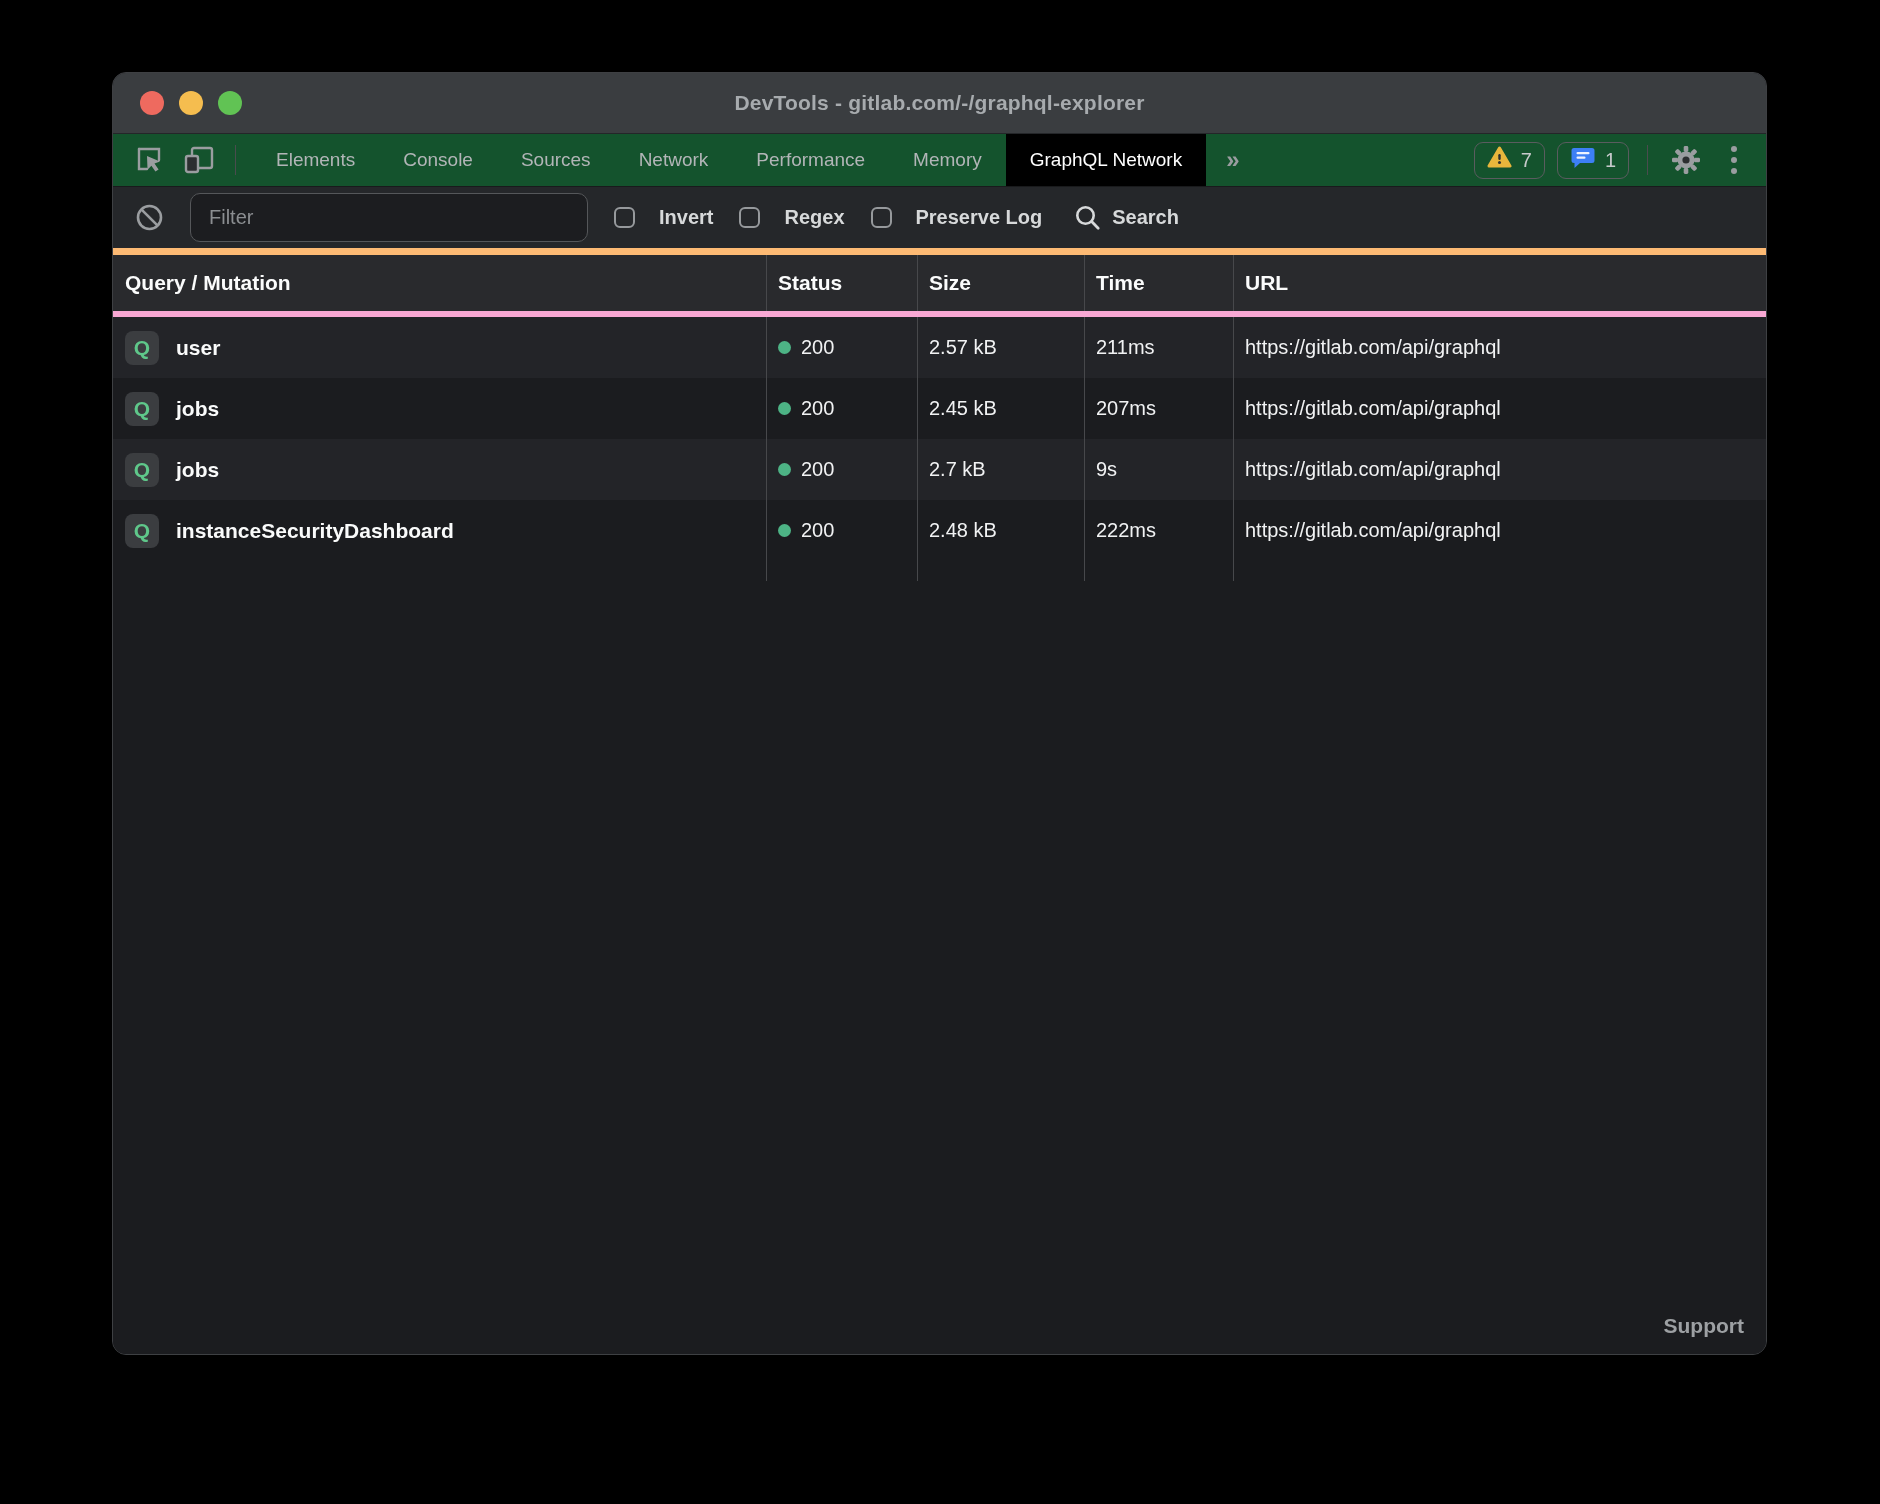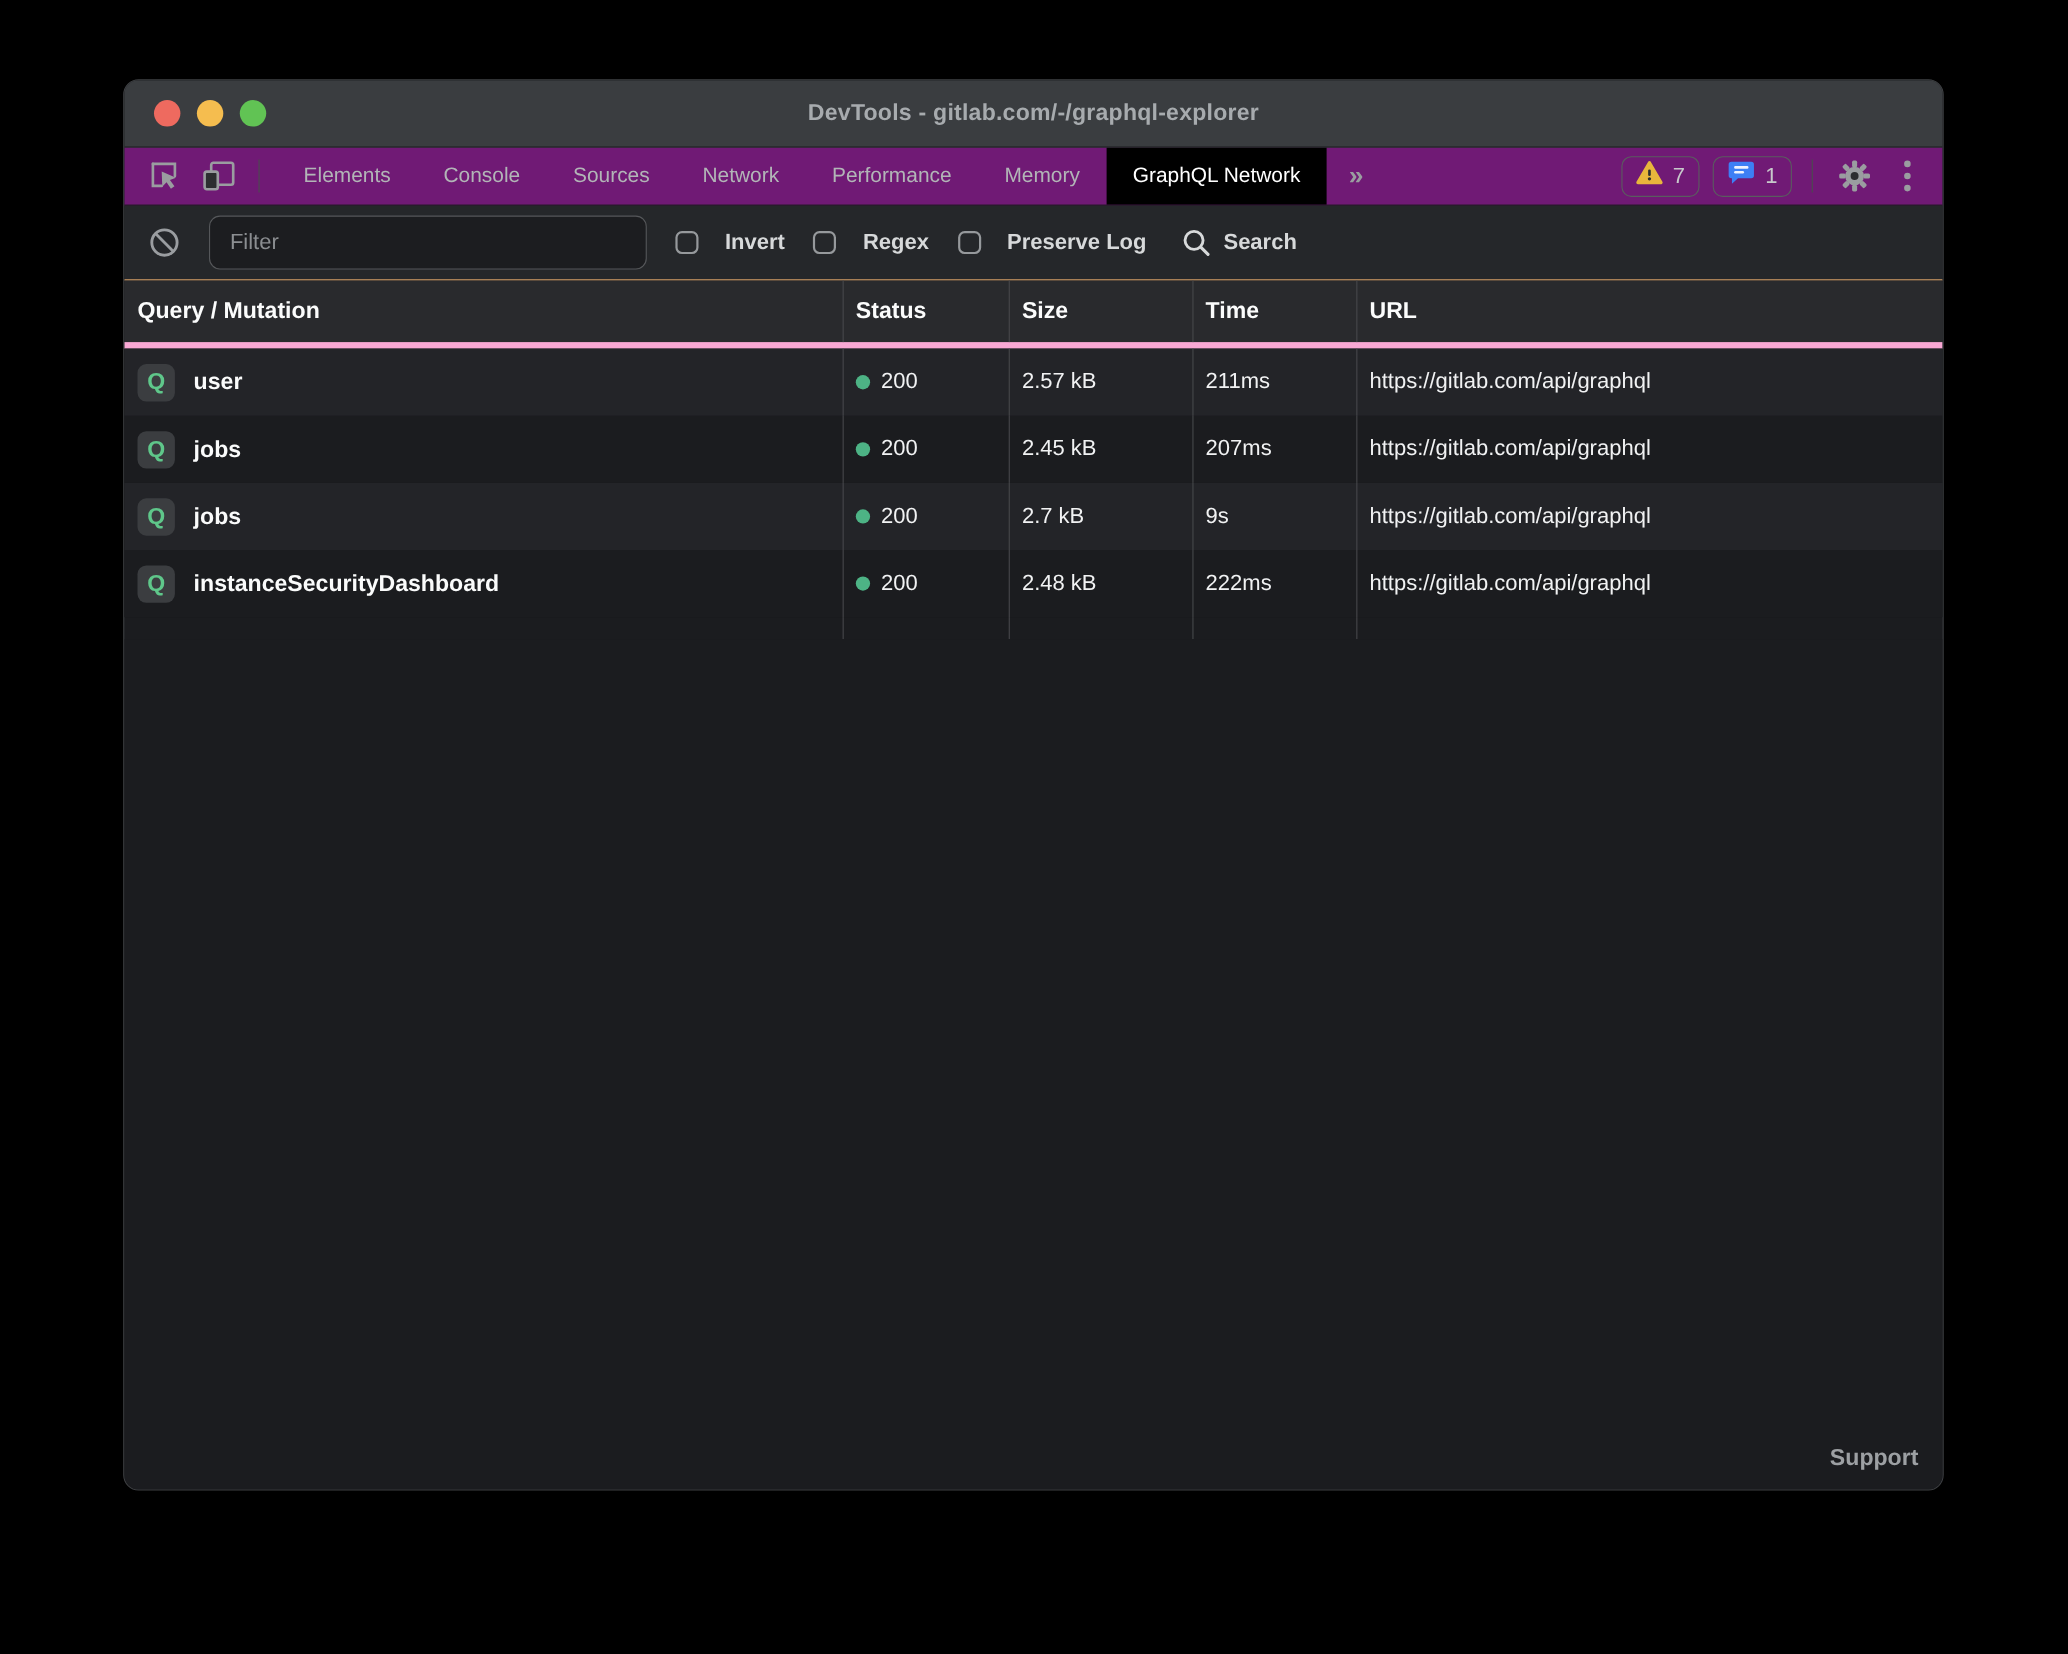--- a/index.html
+++ b/index.html
@@ -23,21 +23,21 @@
   .light.red { background:#ee6a5f; }
   .light.yellow { background:#f5bd4f; }
   .light.green { background:#61c354; }
   .win-title {
     position:absolute; left:0; right:0; text-align:center;
     color:#a7abae; font-size:21px; font-weight:bold; letter-spacing:.2px;
   }
 
   
   .tabbar {
-    height:53px; flex:0 0 53px; background:#701a75; border-bottom:1px solid #191a1c;
+    height:53px; flex:0 0 53px; background:#14532d; border-bottom:1px solid #191a1c;
     display:flex; align-items:stretch;
   }
   .tool-icons { display:flex; align-items:center; gap:10px; padding:0 10px 0 16px; }
   .icon-btn { width:40px; height:40px; display:flex; align-items:center; justify-content:center; border-radius:6px; }
   .icon-btn svg { display:block; }
   .vsep { width:1px; height:30px; background:#4a4c4e; align-self:center; margin:0 6px; }
   .tabs { display:flex; align-items:stretch; }
   .tab {
     display:flex; align-items:center; padding:0 24px;
     color:#b2b5b7; font-size:19px; cursor:default; white-space:nowrap;
@@ -47,21 +47,21 @@
   .tabbar-right { margin-left:auto; display:flex; align-items:center; gap:12px; padding-right:16px; }
   .badge-box {
     display:flex; align-items:center; gap:9px; height:37px; padding:0 12px;
     border:1.5px solid #5a5c5f; border-radius:9px; color:#c7c9cb; font-size:20px;
   }
   .kebab { display:flex; flex-direction:column; gap:5px; align-items:center; width:32px; }
   .kebab i { width:6px; height:6px; border-radius:50%; background:#9a9da0; }
 
   
   .filterbar {
-    height:68px; flex:0 0 68px; background:#25272a; border-bottom:1px solid #fdba74;
+    height:68px; flex:0 0 68px; background:#25272a; border-bottom:7px solid #fdba74;
     display:flex; align-items:center; gap:26px; padding:0 22px;
   }
   .filter-input {
     width:398px; height:49px; background:#1c1d20; border:1.5px solid #55575a; border-radius:10px;
     color:#e8eaeb; font-size:20px; padding:0 18px; outline:none; font-family:"Liberation Sans", sans-serif;
   }
   .filter-input::placeholder { color:#8b8e91; }
   .check-group { display:flex; align-items:center; gap:24px; }
   .checkbox { width:21px; height:21px; border:2px solid #96999c; border-radius:6px; background:transparent; }
   .check-label, .search-label { color:#d7d9da; font-size:20px; font-weight:bold; white-space:nowrap; }

